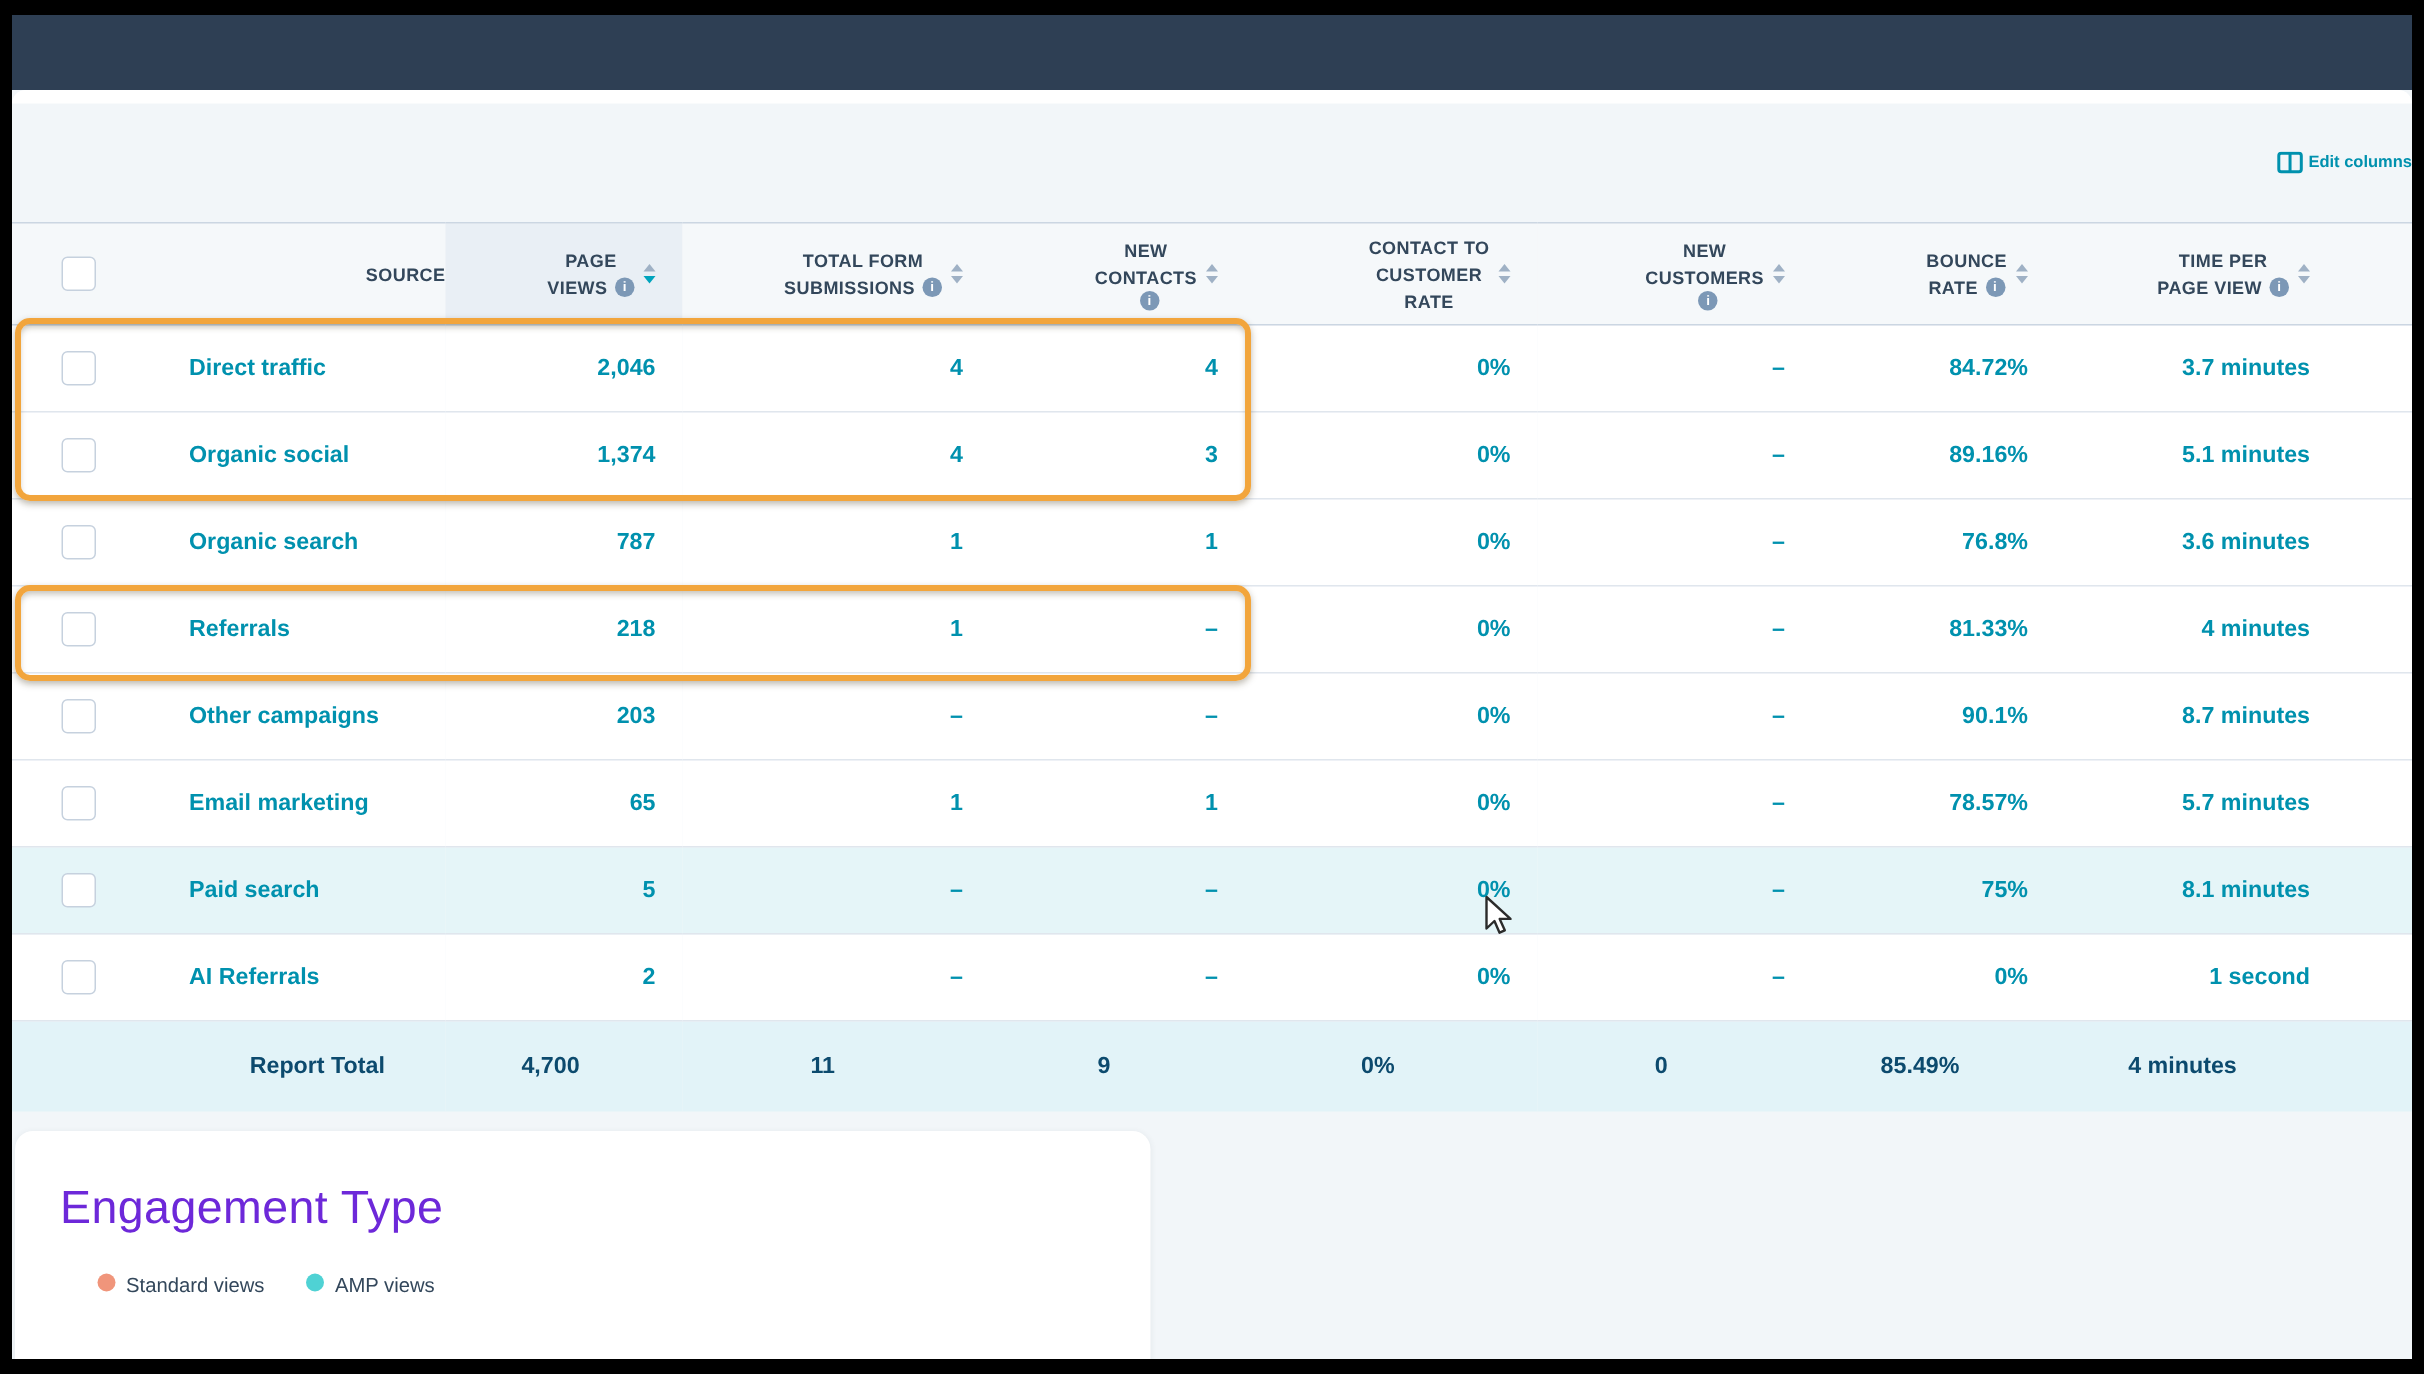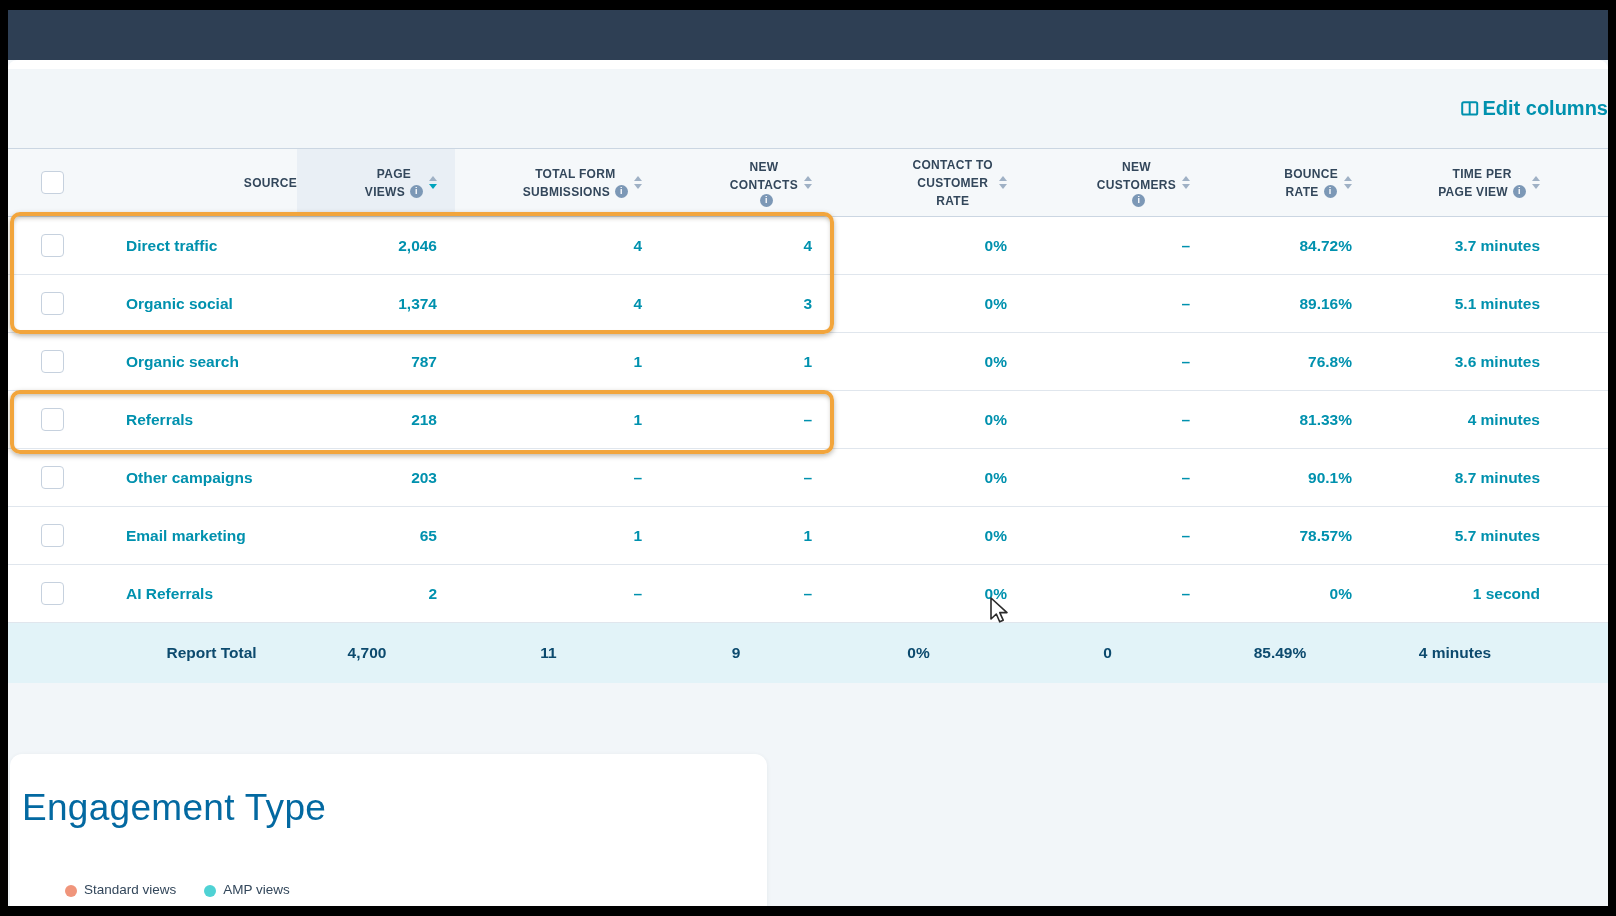--- a/index.html
+++ b/index.html
@@ -5,21 +5,21 @@
   * { margin:0; padding:0; box-sizing:border-box; }
   html,body { width:1616px; height:916px; background:#000; overflow:hidden;
               font-family:"Liberation Sans", sans-serif; }
   .frame { position:absolute; left:8px; top:10px; width:1600px; height:896px;
            background:#f2f6f9; overflow:hidden; }
   .navbar { height:50px; background:#2e3f54; }
   .band { height:9px; background:#ffffff; border-radius:12px 12px 0 0; }
 
   .edit-columns { position:absolute; top:86px; right:0; height:24px;
     display:flex; align-items:center; gap:3px; color:#0091ae;
-    font-size:20px; font-weight:700; cursor:pointer; }
+    font-size:11px; font-weight:700; cursor:pointer; }
   .edit-columns svg { display:block; }
 
   table { position:absolute; top:138px; left:0; width:1600px;
           border-collapse:collapse; table-layout:fixed; }
   thead th { height:68px; background:#f5f8fa; border-top:1px solid #cbd6e2;
     border-bottom:1px solid #cbd6e2; color:#33475b; font-size:12px;
     font-weight:700; letter-spacing:0.3px; vertical-align:middle; cursor:pointer; }
   thead th.sorted { background:#e9eff5;text-align:center; }
   .hwrap { display:flex; justify-content:flex-end; align-items:center; gap:6px;
            padding-right:18px; }
@@ -52,25 +52,25 @@
   tr.total td { background:#e2f3f8; color:#0c4a6e; height:60px; border-bottom:none;text-align:center; }
 
   .annot { position:absolute; left:2px; width:824px;
     border:4px solid #f2a53c; border-radius:10px; pointer-events:none;
     box-shadow:0 2px 5px rgba(60,50,20,0.35), inset 0 3px 4px -1px rgba(60,50,20,0.3); }
   .annot.box1 { top:202px; height:122px; }
   .annot.box2 { top:380px; height:64px; }
 
   .card { position:absolute; top:744px; left:2px; width:757px; height:200px;
     background:#fff; border-radius:12px; box-shadow:0 1px 4px rgba(45,62,80,0.08); }
-  .card-title { margin:33px 0 0 12px; font-size:37px; font-weight:500;
-    color:#0369a1; letter-spacing:0.3px; }
+  .card-title { margin:33px 0 0 30px; font-size:31px; font-weight:500;
+    color:#6d28d9; letter-spacing:0.3px; }
   .legend { display:flex; align-items:center; gap:28px; margin:26px 0 0 55px;
     font-size:13.5px; color:#33475b; }
-  .legend-item { display:inline-flex; align-items:flex-end; gap:7px; cursor:pointer;margin-top:27px; }
+  .legend-item { display:inline-flex; align-items:flex-start; gap:7px; cursor:pointer; }
   .dot { width:12px; height:12px; border-radius:50%; display:inline-block; }
 
   .cursor { position:absolute; left:980px; top:586px; pointer-events:none; }
 </style>
 </head>
 <body>
 
 <div class="frame">
   <div class="navbar"></div>
   <div class="band"></div>
@@ -260,20 +260,31 @@
           <td class="cb-cell"><span class="checkbox"></span></td>
           <td class="src-cell"><span class="src-link">Email marketing</span></td>
           <td class="num">65</td>
           <td class="num">1</td>
           <td class="num">1</td>
           <td class="num">0%</td>
           <td class="num">–</td>
           <td class="num">78.57%</td>
           <td class="num">5.7 minutes</td>
         </tr>
+        <tr class="hovered">
+          <td class="cb-cell"><span class="checkbox"></span></td>
+          <td class="src-cell"><span class="src-link">Paid search</span></td>
+          <td class="num">5</td>
+          <td class="num">–</td>
+          <td class="num">–</td>
+          <td class="num">0%</td>
+          <td class="num">–</td>
+          <td class="num">75%</td>
+          <td class="num">8.1 minutes</td>
+        </tr>
         <tr>
           <td class="cb-cell"><span class="checkbox"></span></td>
           <td class="src-cell"><span class="src-link">AI Referrals</span></td>
           <td class="num">2</td>
           <td class="num">–</td>
           <td class="num">–</td>
           <td class="num">0%</td>
           <td class="num">–</td>
           <td class="num">0%</td>
           <td class="num">1 second</td>

